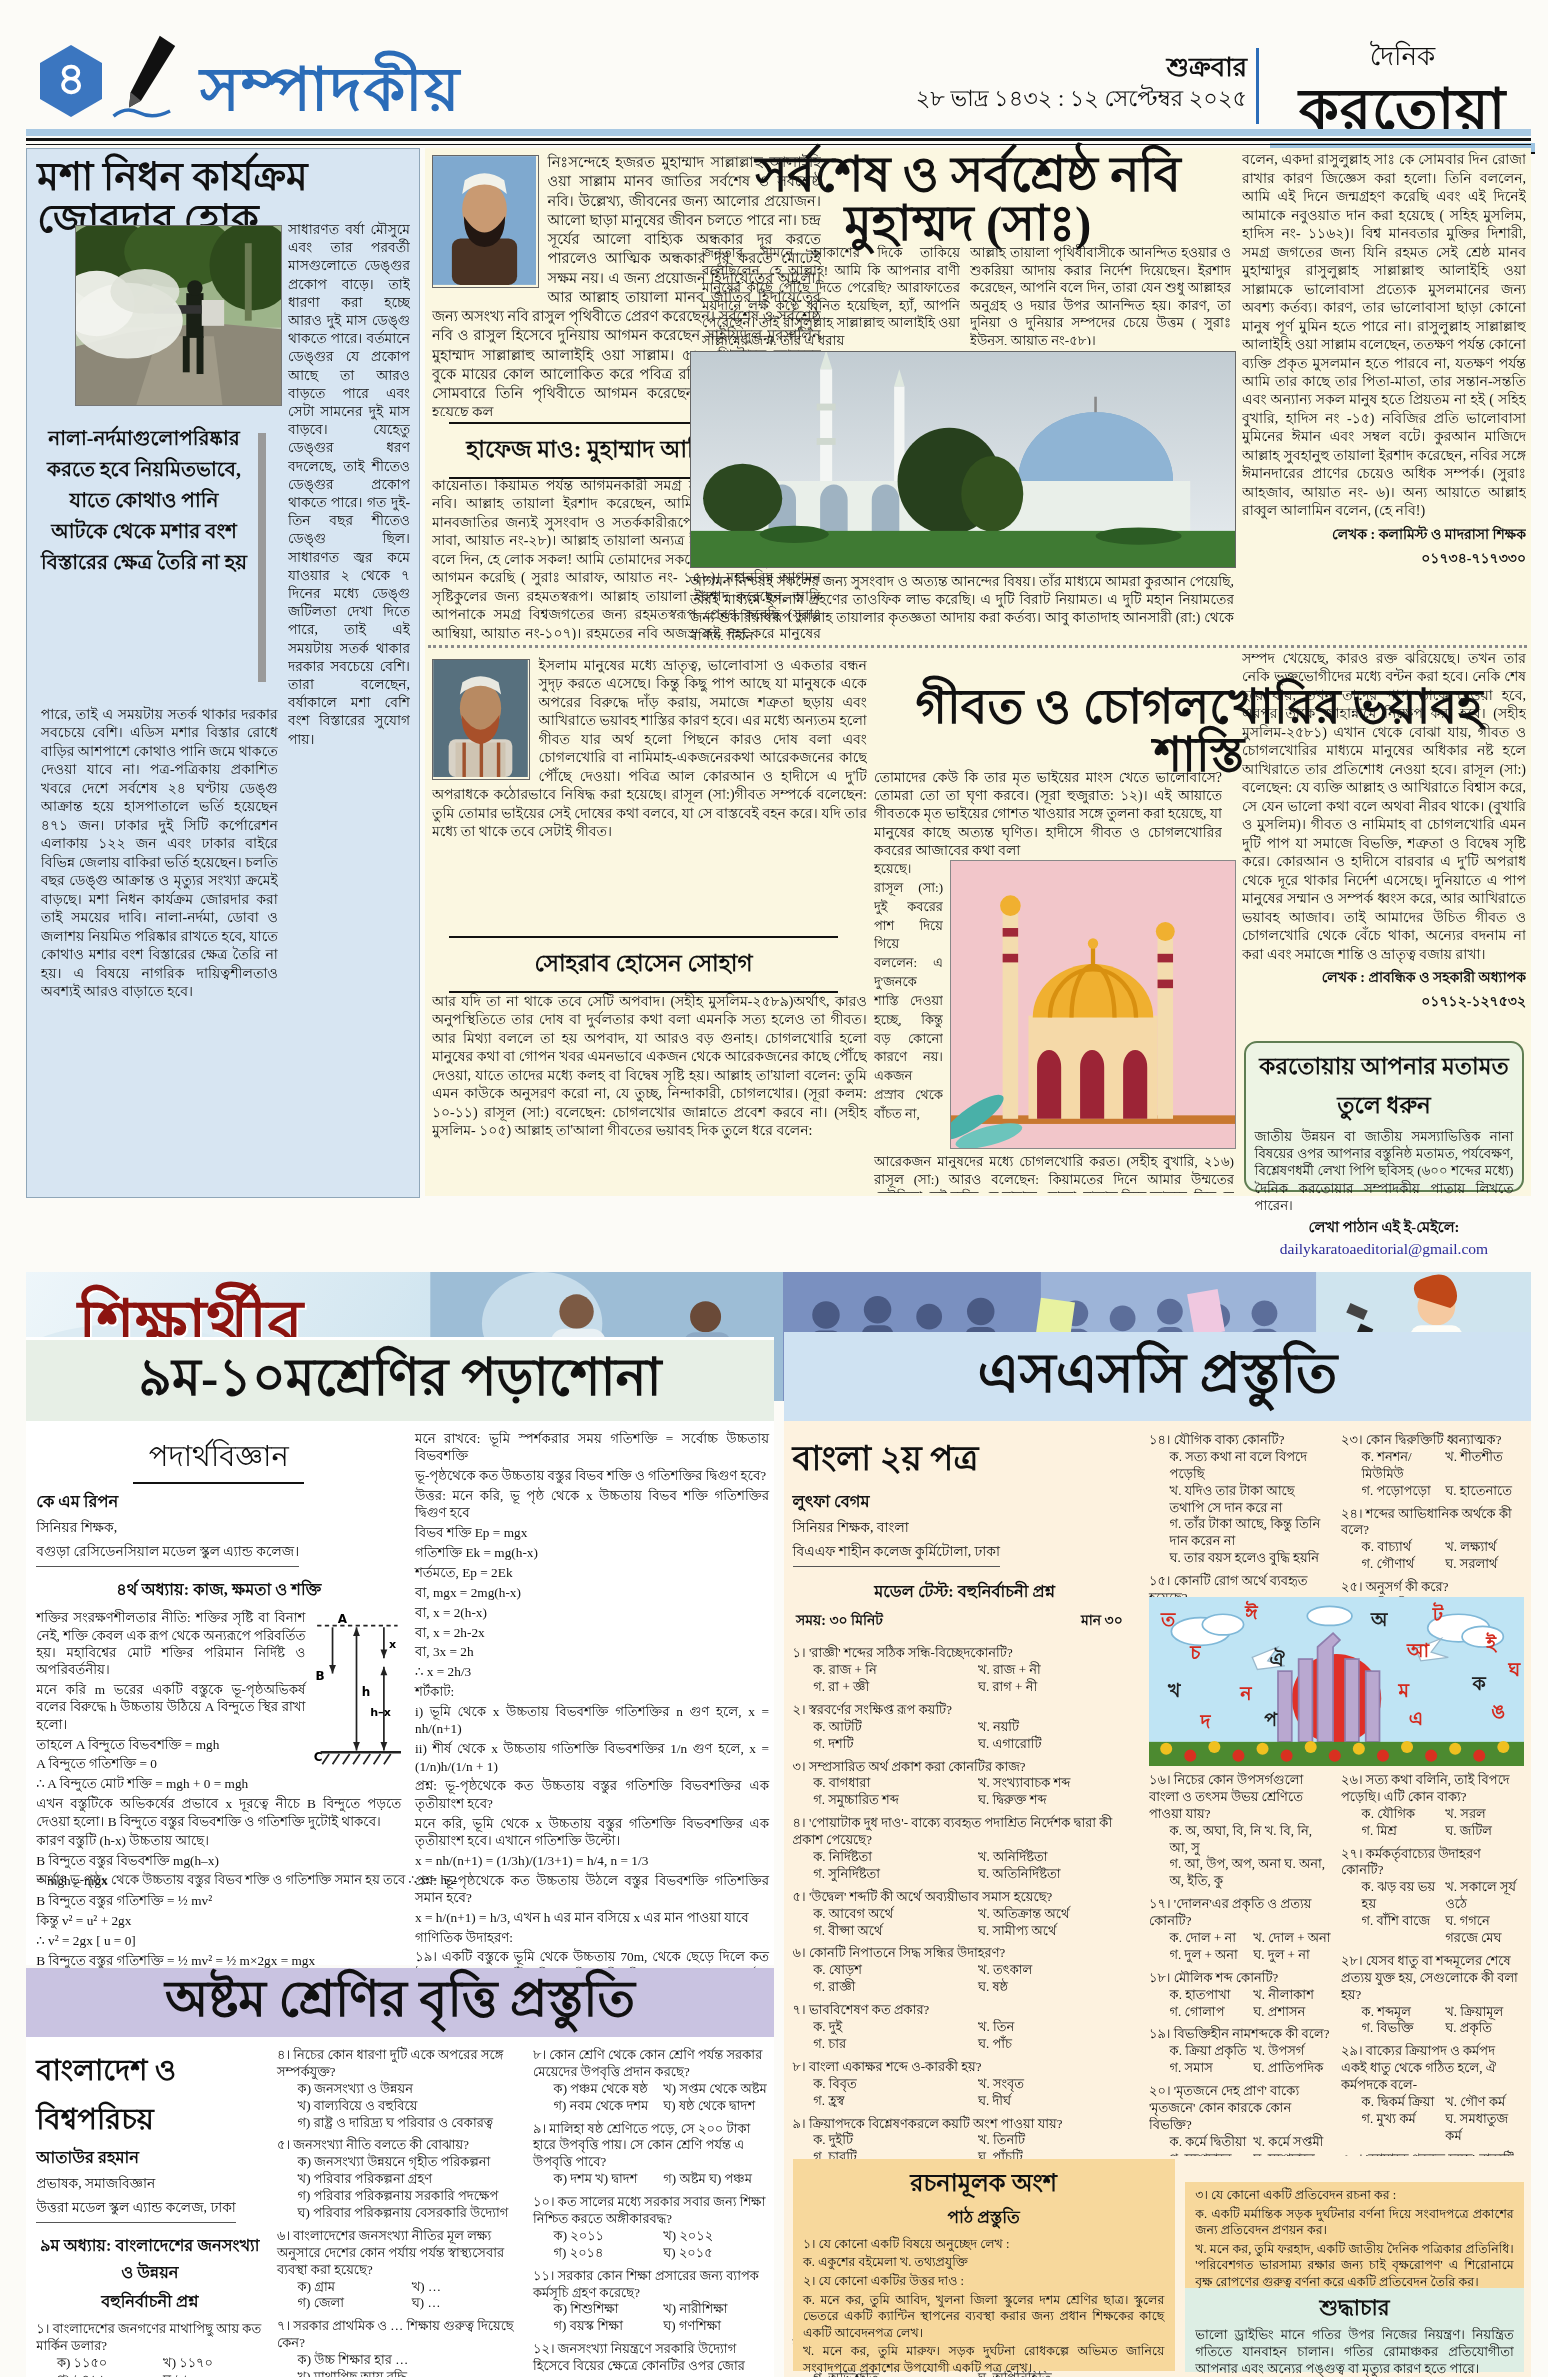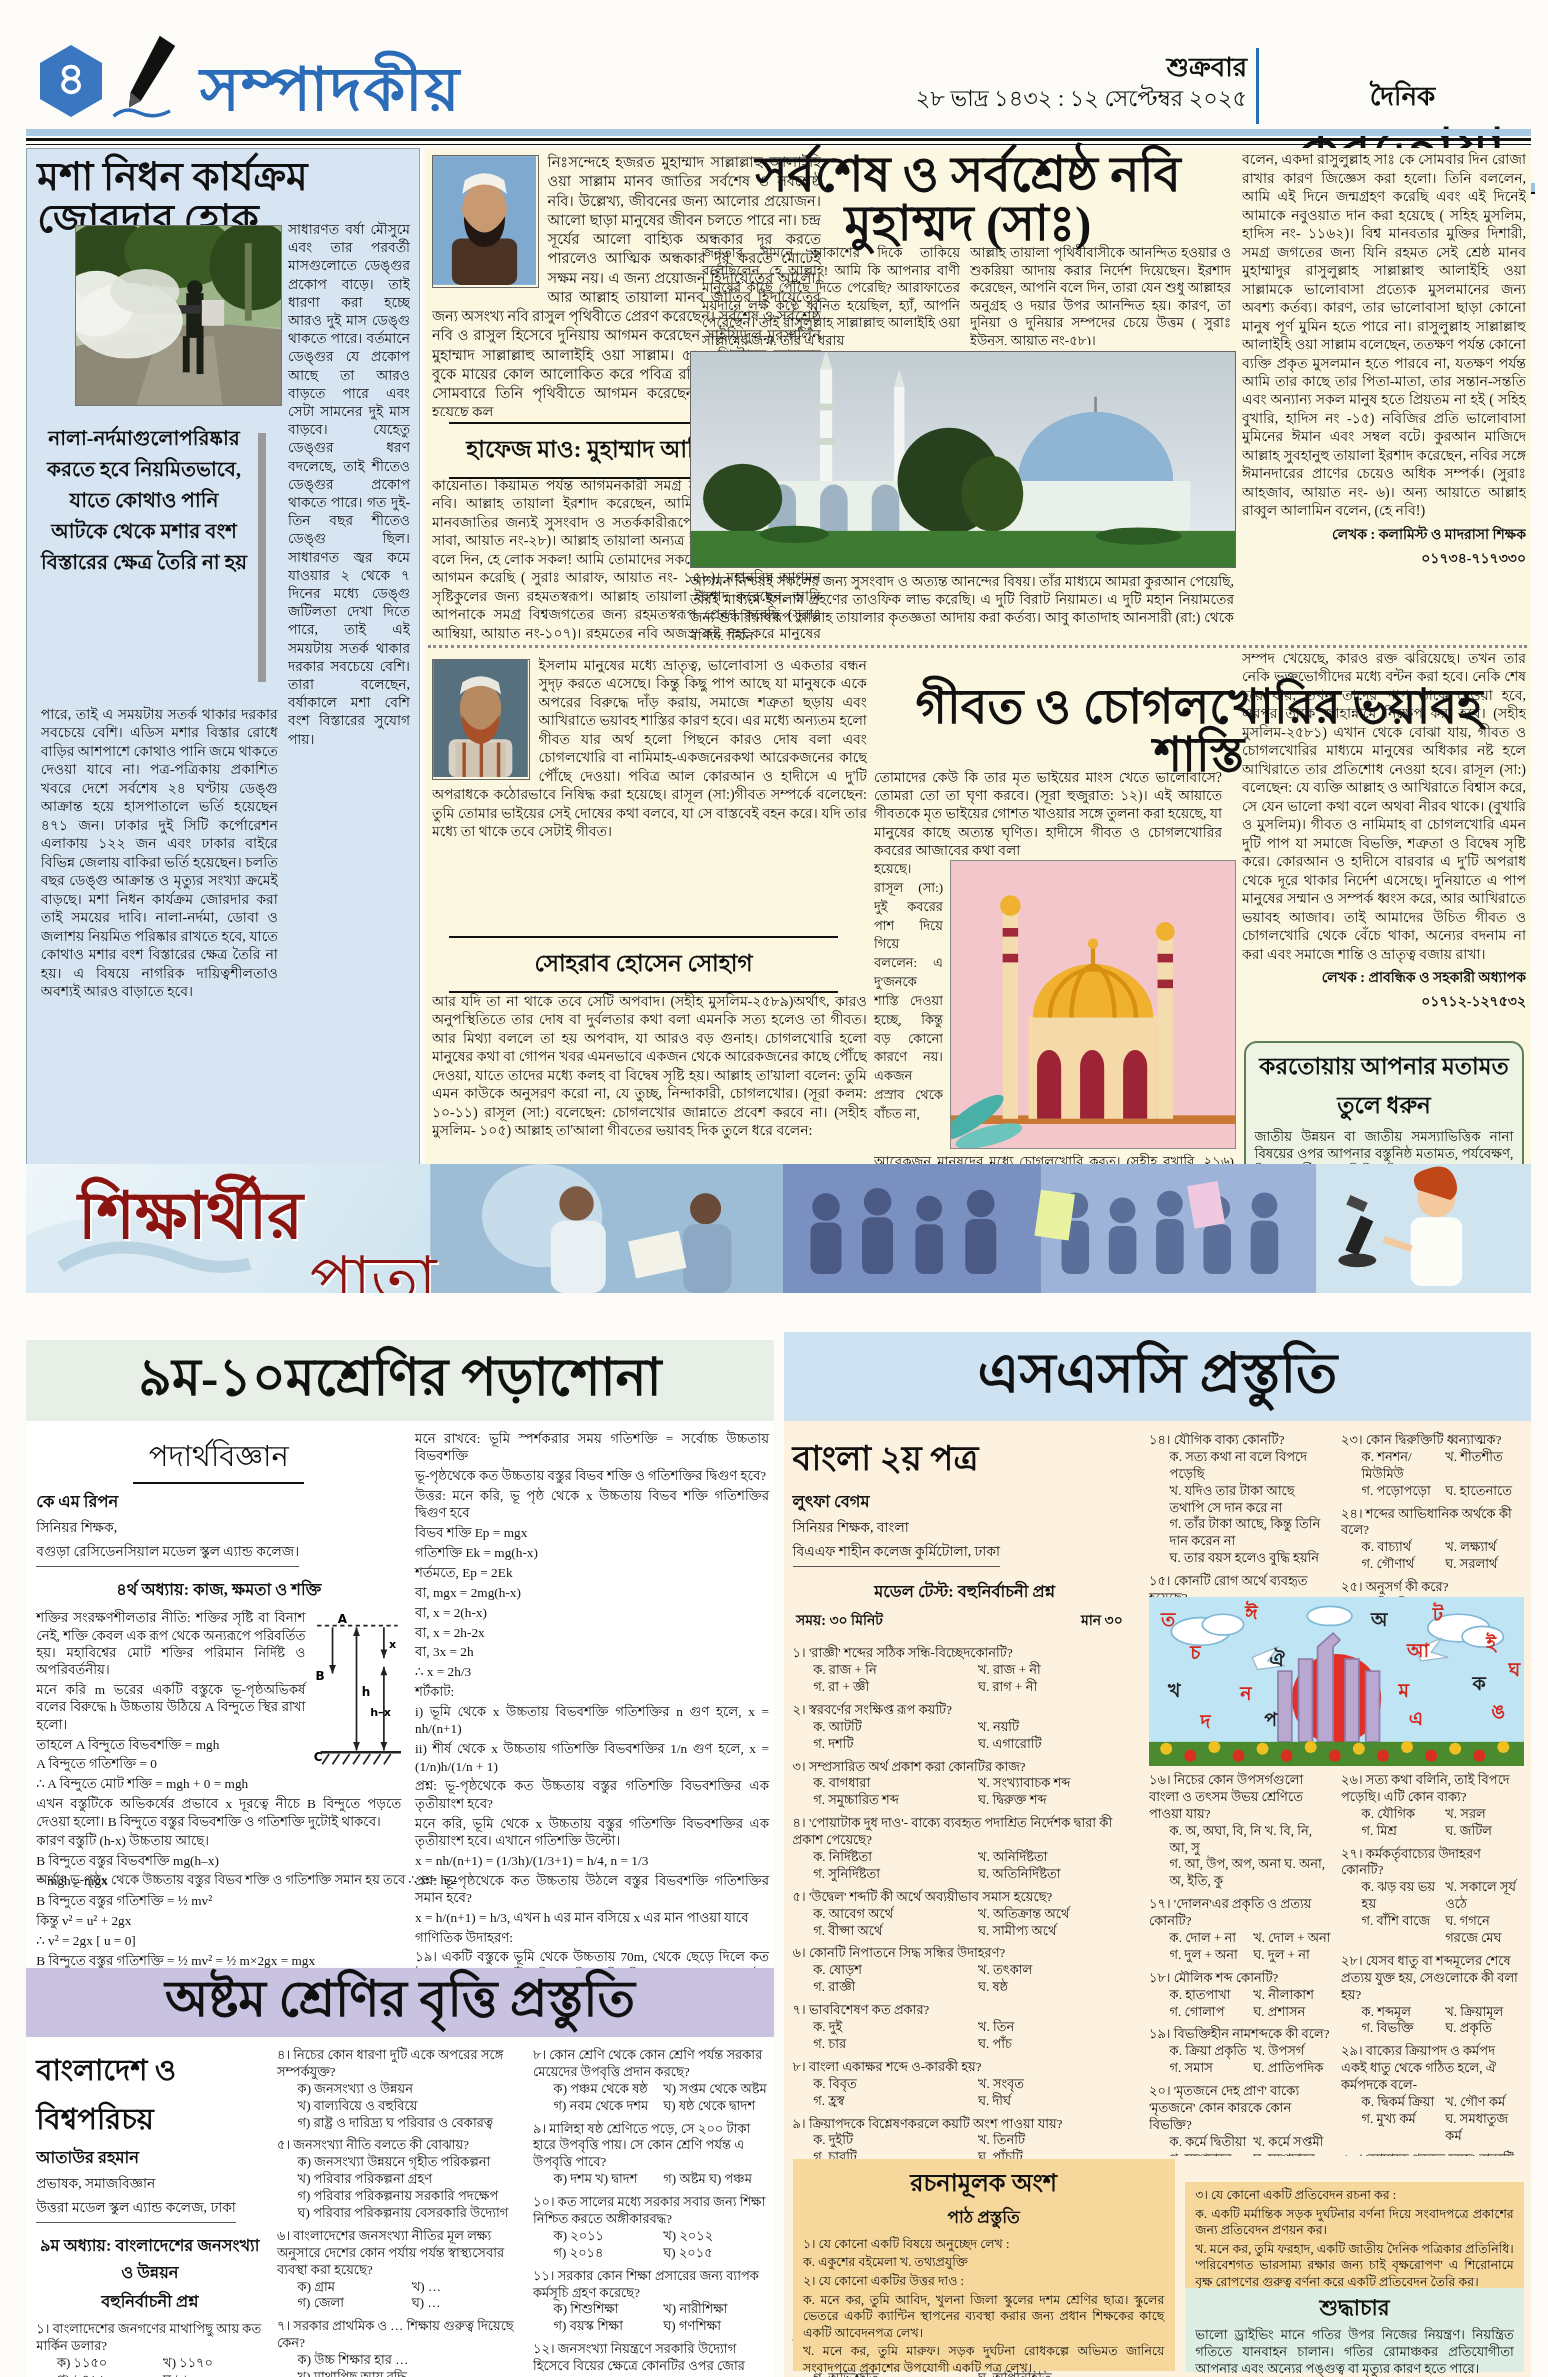--- a/index.html
+++ b/index.html
@@ -10,21 +10,21 @@
   
   .badge{left:40px;top:45px;width:62px;height:72px;background:#3b76c0;color:#fff;
          display:flex;align-items:center;justify-content:center;font-size:45px;font-weight:bold;
          clip-path:polygon(50% 0,100% 25%,100% 75%,50% 100%,0 75%,0 25%);}
   .ed-title{left:200px;top:43px;font-size:60px;font-weight:bold;color:#2b6cb8;letter-spacing:1.7px;}
   .datebox{left:877px;top:52px;width:370px;text-align:right;line-height:1.25;}
   .datebox .d1{font-size:26px;font-weight:bold;}
   .datebox .d2{font-size:22.4px;}
   .vline{left:1256px;top:48px;width:3.4px;height:76px;background:#2b6cb8;}
   .mast{left:1270px;top:36px;width:265px;text-align:center;}
-  .mast .m1{font-size:26px;font-weight:bold;margin-top:40px;}
+  .mast .m1{font-size:26px;font-weight:normal;}
   .mast .m2{font-size:57px;font-weight:bold;letter-spacing:0.9px;line-height:1.05;}
   .mast .mbar{height:8.6px;background:#9dc4e2;margin-top:3.4px;border-bottom:2.6px solid #111;}
   .rule-b{left:26px;top:129px;width:1505px;height:6.9px;background:#a9c9e3;}
   .rule-k{left:26px;top:138px;width:1505px;height:3.4px;background:#111;}
   .rule-t{left:26px;top:144px;width:1505px;height:0.9px;background:#111;}
   
   .mosq{left:26px;top:148px;width:392px;height:1048px;background:#d7e5f2;border:0.9px solid #8fa6b8;}
   .mosq h1{position:absolute;left:10.3px;top:6.9px;width:372px;margin:0;font-size:39px;line-height:1.08;}
   .fog{position:absolute;left:48px;top:76px;width:205px;height:179px;border:0.9px solid #777;}
   .m-side{position:absolute;left:261px;top:72px;width:122px;height:960px;overflow:hidden;}
@@ -58,21 +58,21 @@
   .gib-side{position:absolute;left:449px;top:712px;width:69px;height:292px;overflow:hidden;font-size:13px;line-height:1.45;}
   .gib-illus{position:absolute;left:525px;top:712px;width:284px;height:287px;border:0.9px solid #888;}
   .gib-below{position:absolute;left:449px;top:1005px;width:360px;height:40px;overflow:hidden;font-size:13.3px;}
   .gib-right{position:absolute;left:817px;top:502px;width:284px;height:384px;overflow:hidden;font-size:14px;}
   .opinion{position:absolute;left:819px;top:893px;width:280px;height:151px;background:#edf4e4;border:2.6px solid #5f7d52;border-radius: 13px;padding:5.2px 8.6px;box-sizing:border-box;}
   .opinion .ot{font-size:23px;font-weight:bold;text-align:center;}
   .opinion .ob{font-size:13.3px;text-align:justify;line-height:1.3;margin-top:1.7px;}
   .opinion .os{font-size:14.6px;font-weight:bold;text-align:center;margin-top:1.7px;}
   .opinion .oe{font-size:15.5px;text-align:center;color:#2a2a9a;font-family:"Liberation Serif",serif;}
   
-  .banner{left:26px;top:1164px;width:1505px;height:150px;}
+  .banner{left:26px;top:1272px;width:1505px;height:150px;}
   .ban-l{position:absolute;left:0;top:0;width:757px;height:129px;background:linear-gradient(120deg,#eef6fa,#cfe4ef 55%,#b9d8e8);overflow:hidden;}
   .ban-t1{position:absolute;left:52px;top:1.7px;font-size:65px;font-weight:bold;color:#8c1410;text-shadow:1.7px 1.7px 0 #fff;}
   .ban-t2{position:absolute;left:284px;top:67px;font-size:63px;font-weight:normal;color:#8c1410;text-shadow:1.7px 1.7px 0 #fff;}
   .ban-r{position:absolute;left:757px;top:0;width:748px;height:129px;}
   
   .c910{left:26px;top:1337px;width:748px;height:628px;background:#fff;}
   .c910-h{position:absolute;left:0;top:3.4px;width:748px;height:81px;background:#e7efe6;
           display:flex;align-items:center;justify-content:center;font-size:52px;font-weight:bold;}
   .c910-c1{position:absolute;left:10.3px;top:96px;width:365px;height:456px;font-size:13.3px;}
   .c910-c2{position:absolute;left:389px;top:93px;width:354px;height:482px;font-size:13.3px;}

